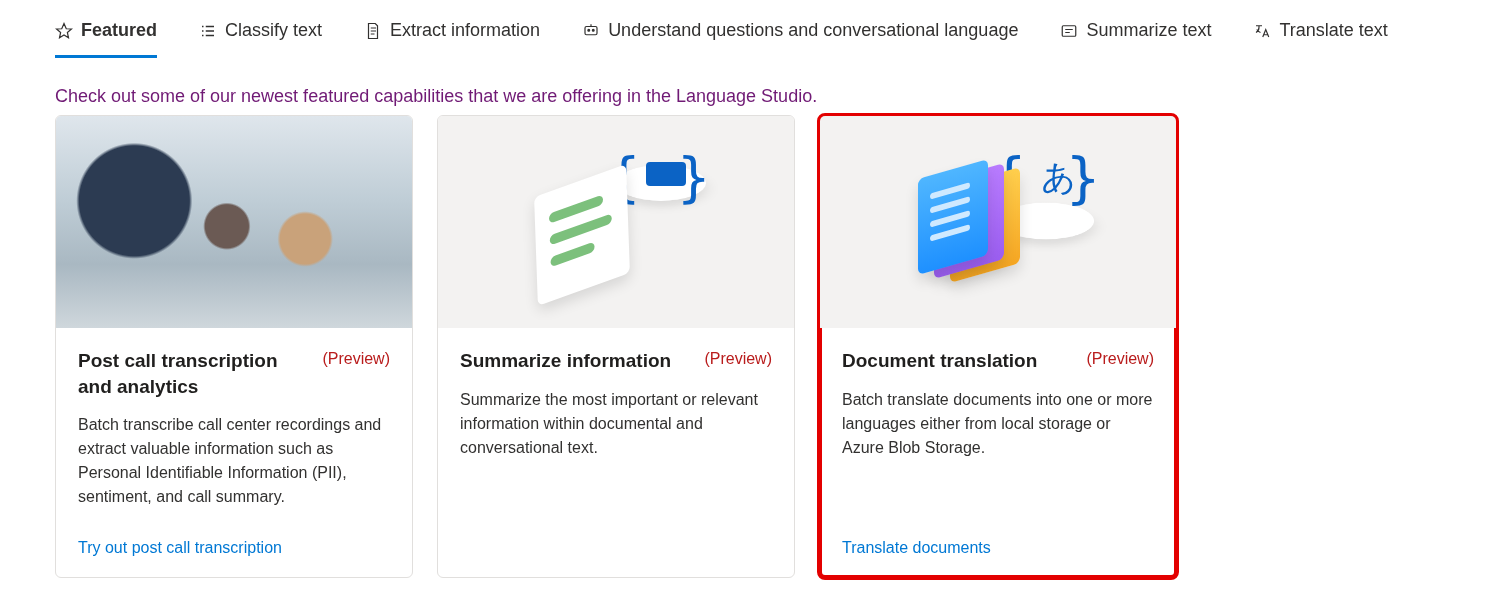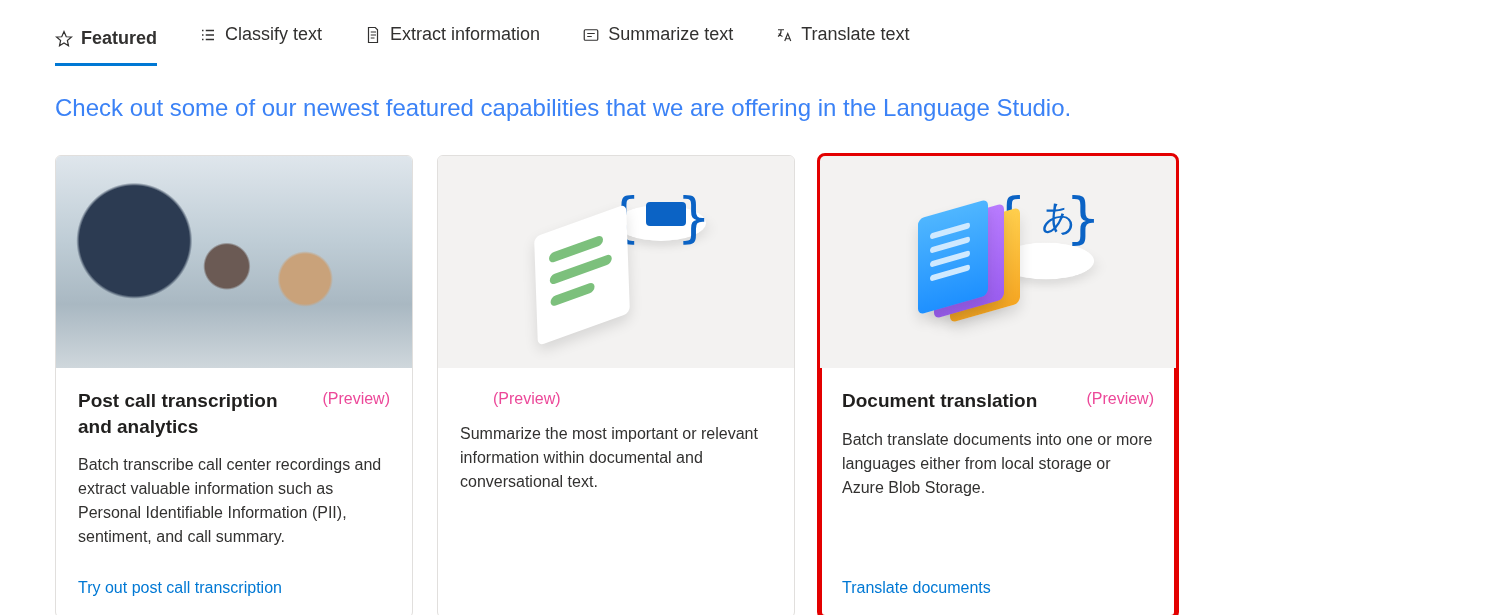--- a/index.html
+++ b/index.html
@@ -23,32 +23,31 @@
     gap: 8px;
     padding: 0 0 14px 0;
     cursor: pointer;
     color: #323130;
     font-size: 18px;
     border-bottom: 3px solid transparent;
   }
   .tab.active {
     font-weight: 600;
     border-bottom: 3px solid #0078d4;
-    margin-top: 8px;
   }
   .tab .icon {
     display: inline-flex;
     width: 18px;
     height: 18px;
     color: #323130;
   }
   .intro {
-    font-size: 24px;
-    color: #3b82f6;
-    margin-bottom: 33px;
+    font-size: 18px;
+    color: #701a75;
+    margin-bottom: 8px;
   }
   .cards {
     display: flex;
     gap: 24px;
   }
   .card {
     width: 358px;
     border: 1px solid #e1dfdd;
     border-radius: 6px;
     overflow: hidden;
@@ -83,24 +82,23 @@
     margin-bottom: 14px;
   }
   .card-title {
     font-size: 19px;
     font-weight: 600;
     color: #201f1e;
     line-height: 1.35;
   }
   .card-badge {
     font-size: 16px;
-    color: #ec4899;
+    color: #b91c1c;
     white-space: nowrap;
     padding-top: 2px;
-    margin-left: 33px;
   }
   .card-desc {
     font-size: 16px;
     color: #323130;
     line-height: 1.5;
     flex: 1;
   }
   .card-link {
     margin-top: 30px;
     font-size: 16px;
@@ -214,20 +212,31 @@
   <div class="tab">
     <span class="icon">
       <svg viewBox="0 0 24 24" fill="none" stroke="currentColor" stroke-width="1.6">
           <path d="M6 2h9l3 3v17H6z"></path>
           <path d="M9 8h7M9 12h7M9 16h5"></path>
         </svg>
     </span>
     <span>Extract information</span>
   </div>
 
+  <div class="tab">
+    <span class="icon">
+      <svg viewBox="0 0 24 24" fill="none" stroke="currentColor" stroke-width="1.6">
+          <rect x="4" y="6" width="16" height="11" rx="2"></rect>
+          <circle cx="9" cy="11" r="1.2" fill="currentColor"></circle>
+          <circle cx="15" cy="11" r="1.2" fill="currentColor"></circle>
+          <path d="M12 3v3"></path>
+        </svg>
+    </span>
+    <span>Understand questions and conversational language</span>
+  </div>
 
   <div class="tab">
     <span class="icon">
       <svg viewBox="0 0 24 24" fill="none" stroke="currentColor" stroke-width="1.6">
           <rect x="3" y="5" width="18" height="14" rx="1.5"></rect>
           <path d="M7 10h10M7 14h6"></path>
         </svg>
     </span>
     <span>Summarize text</span>
   </div>
@@ -269,20 +278,21 @@
         <span class="bracel">{</span>
         <div class="msg"></div>
         <span class="bracer">}</span>
         <div class="sheet">
             <div class="line3"></div>
           </div>
       </div>
     </div>
     <div class="card-body">
       <div class="card-head">
+        <div class="card-title">Summarize information</div>
         <div class="card-badge">(Preview)</div>
       </div>
       <div class="card-desc">Summarize the most important or relevant information within documental and conversational text.</div>
     </div>
   </div>
 
   <div class="card highlighted">
     <div class="card-hero">
       <div class="illus3">
         <div class="disc"></div>

